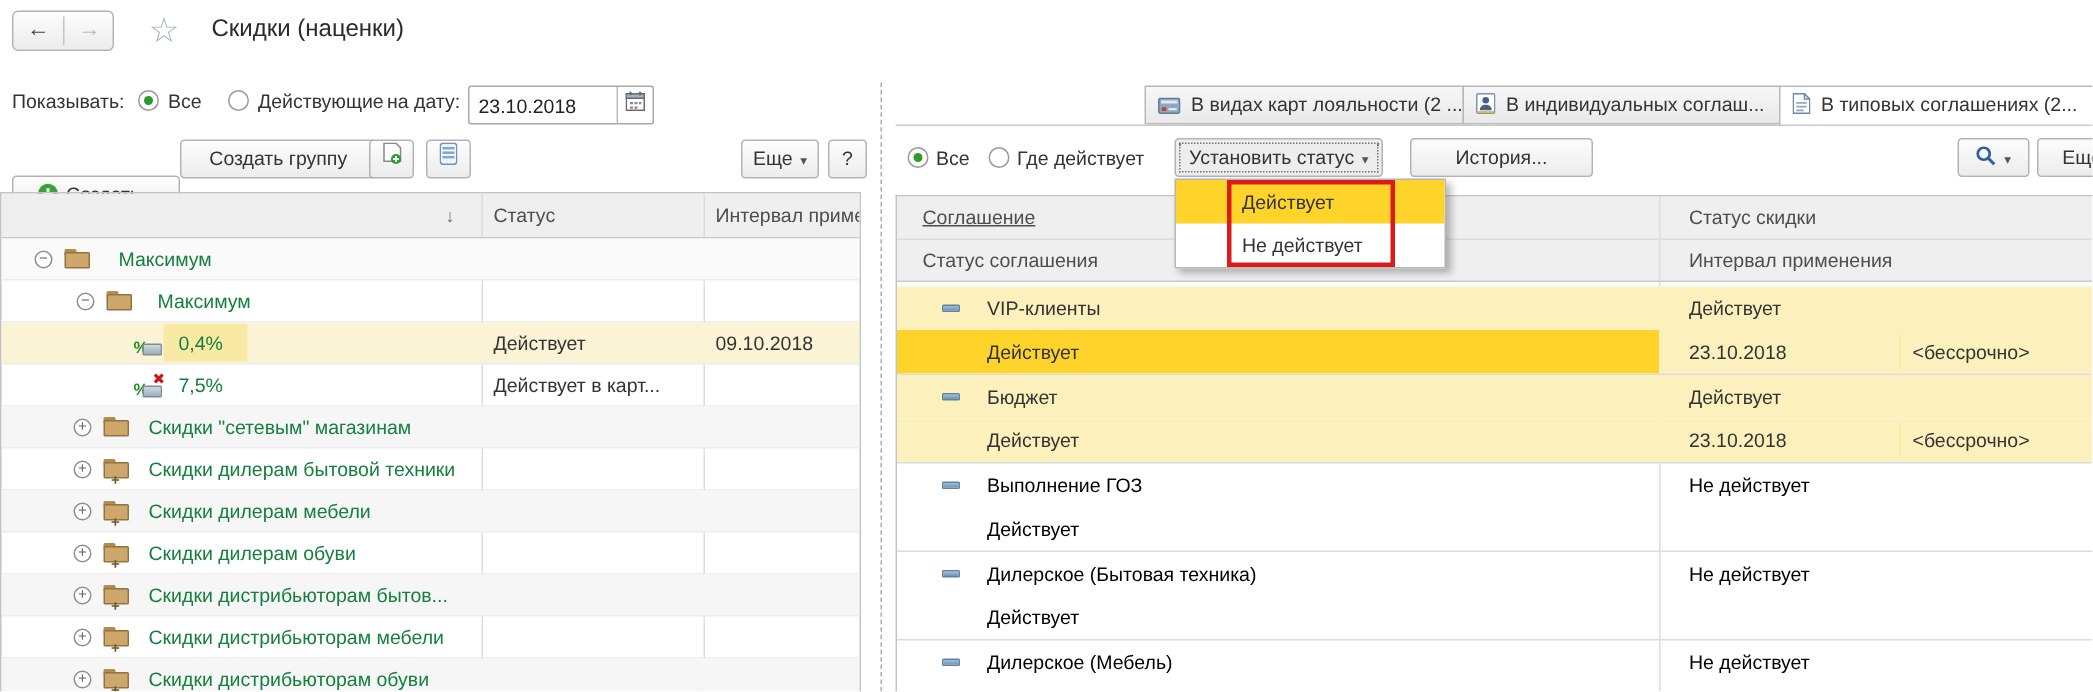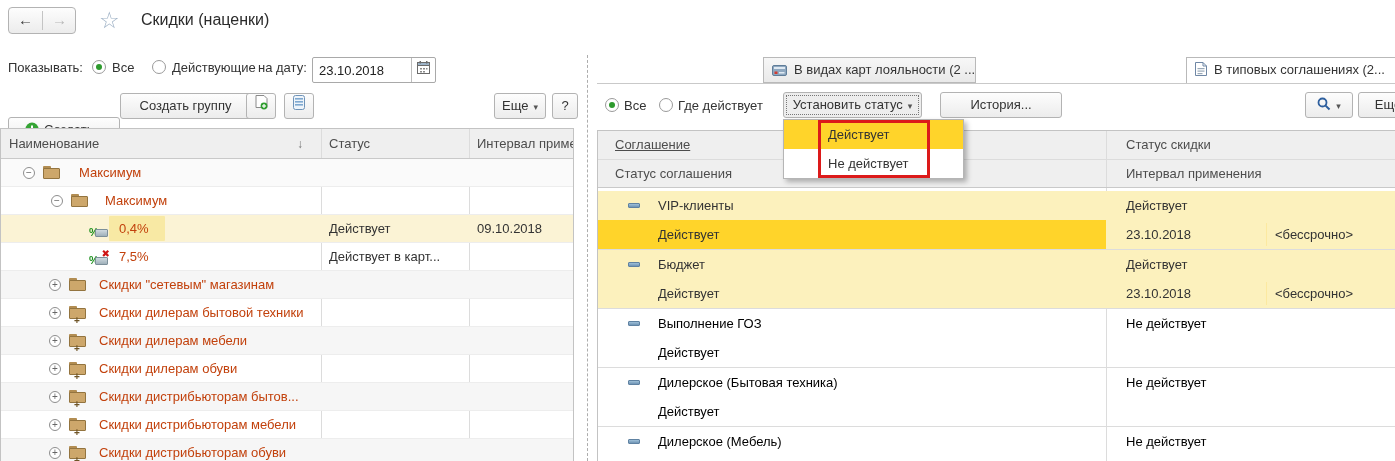--- a/index.html
+++ b/index.html
@@ -31,21 +31,21 @@
   .iconbtn { position:absolute; width:30px; height:26px; background:linear-gradient(#fdfdfd,#ececec); border:1px solid #b3b3b3; border-radius:3px; text-align:center; line-height:23px; }
 
   .ltable { position:absolute; left:0; top:128px; width:574px; height:333px; border:1px solid #c3c3c3; border-bottom:0; overflow:hidden; }
   .lthead { position:absolute; left:0; top:0; width:100%; height:30px; background:#efefef; border-bottom:1px solid #c9c9c9; color:#4d4d4d; }
   .lthead .c1 { position:absolute; left:8px; top:0; line-height:30px; }
   .lthead .sort { position:absolute; left:296px; top:0; line-height:30px; color:#777; font-size:12px; }
   .lthead .c2 { position:absolute; left:328px; top:0; line-height:30px; }
   .lthead .c3 { position:absolute; left:476px; top:0; width:96px; line-height:30px; white-space:nowrap; overflow:hidden; }
   .lcolline { position:absolute; top:0; bottom:0; width:1px; background:#dcdcdc; }
   .lrow { position:absolute; left:0; width:100%; height:28px; line-height:28px; border-bottom:1px solid #ededed; white-space:nowrap; }
-  .lrow .nm { position:absolute; top:0; line-height:28px; color:#c2410c; }
+  .lrow .nm { position:absolute; top:0; line-height:28px; color:#15803d; }
   .lrow .st { position:absolute; left:328px; top:0; line-height:28px; }
   .lrow .iv { position:absolute; left:476px; top:0; line-height:28px; }
   .lrow .ticon { position:absolute; top:50%; margin-top:-7px; }
   .namehl { background:#f8e9a4; padding:5px 16px 5px 10px; border-radius:1px; }
 
   .folder { display:inline-block; width:17px; height:13px; position:relative; }
   .folder .flap { position:absolute; left:0; top:0; width:8px; height:4px; background:#b28d52; border-radius:1px 1px 0 0; }
   .folder .body { position:absolute; left:0; top:2px; width:17px; height:11px; background:#cda76b; border:1px solid #93743f; border-radius:1px; }
   .folder.plus .body::after { content:"+"; position:absolute; left:4px; top:-2px; font-size:10px; font-weight:bold; color:#6e5426; }
 
@@ -159,21 +159,20 @@
     </div>
     <div class="btn" style="left:494px;width:52px;"><span>Еще</span><span class="caret">▾</span></div>
     <div class="btn" style="left:552px;width:26px;"><span>?</span></div>
   </div>
 
   <div class="ltable">
     <div class="lcolline" style="left:320px;"></div>
     <div class="lcolline" style="left:468px;"></div>
 
     <div class="lthead">
-      <span class="c1">Наименование</span>
       <span class="sort">↓</span>
       <span class="c2">Статус</span>
       <span class="c3">Интервал применения</span>
       <div class="lcolline" style="left:320px;"></div>
       <div class="lcolline" style="left:468px;"></div>
     </div>
 
     <div class="lrow" style="top:30px;background:#fafafa;">
       <span class="expander" style="left:22px;">−</span>
       <span class="ticon folder" style="left:42px;">
@@ -271,20 +270,30 @@
   <div class="tabs">
     <div class="tab" style="left:166px;width:213px;">
       <span class="ticn">
         <svg width="15" height="11" viewBox="0 0 15 11">
             <rect x="0.5" y="0.5" width="14" height="10" rx="1.5" fill="#8fa8c0" stroke="#5f7d99"></rect>
             <rect x="2" y="2" width="11" height="2" fill="#dfe9f2"></rect>
             <rect x="2.5" y="6.5" width="3" height="2.5" fill="#d23b2f"></rect>
             <rect x="7" y="7" width="5.5" height="1.5" fill="#dfe9f2"></rect>
           </svg>
       </span><span>В видах карт лояльности (2 ...</span>
+    </div>
+    <div class="tab" style="left:378px;width:212px;">
+      <span class="ticn">
+        <svg width="13" height="14" viewBox="0 0 13 14">
+            <rect x="0.5" y="0.5" width="12" height="13" rx="1" fill="#fff" stroke="#7b93ad"></rect>
+            <circle cx="6.5" cy="4.8" r="2.2" fill="#44618c"></circle>
+            <path d="M2.5 11.5c0-2.3 1.8-3.6 4-3.6s4 1.3 4 3.6z" fill="#44618c"></path>
+            <rect x="1" y="12" width="11" height="1.4" fill="#e3b84e"></rect>
+          </svg>
+      </span><span>В индивидуальных соглаш...</span>
     </div>
     <div class="tab active" style="left:589px;width:209px;border-right:0;">
       <span class="ticn">
         <svg width="12" height="14" viewBox="0 0 12 14">
             <path d="M.5 .5h7.5l3.5 3.5V13.5H.5z" fill="#fff" stroke="#6f87a5"></path>
             <path d="M8 .5V4h3.5" fill="none" stroke="#6f87a5"></path>
             <rect x="2.5" y="6" width="7" height="1.2" fill="#9aa9b8"></rect>
             <rect x="2.5" y="8.5" width="7" height="1.2" fill="#9aa9b8"></rect>
             <rect x="2.5" y="11" width="5" height="1.2" fill="#9aa9b8"></rect>
           </svg>

